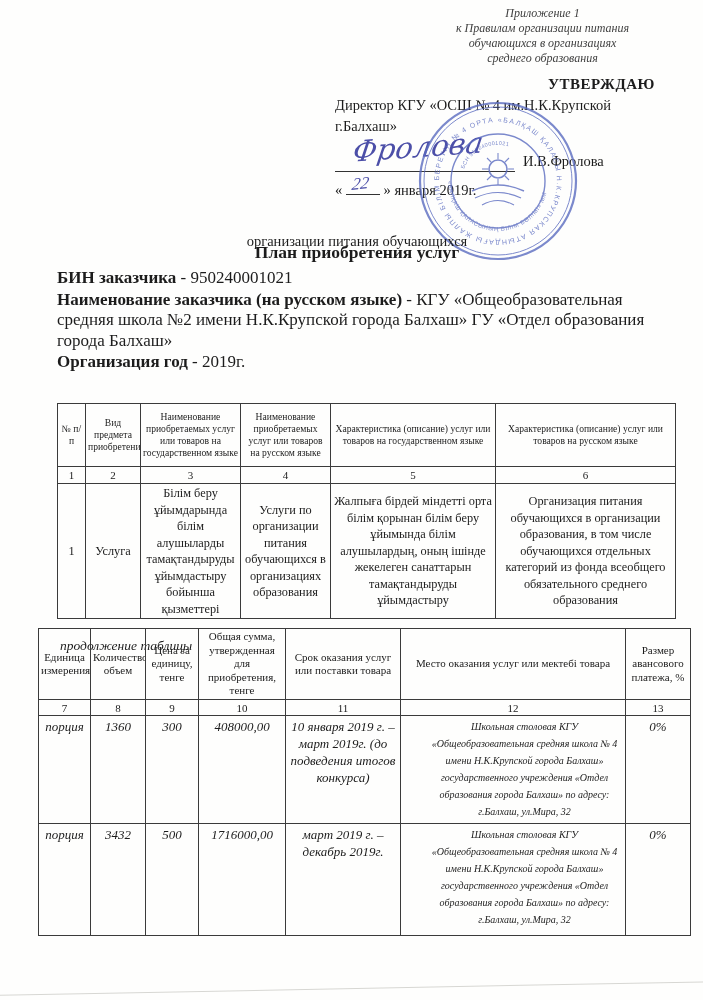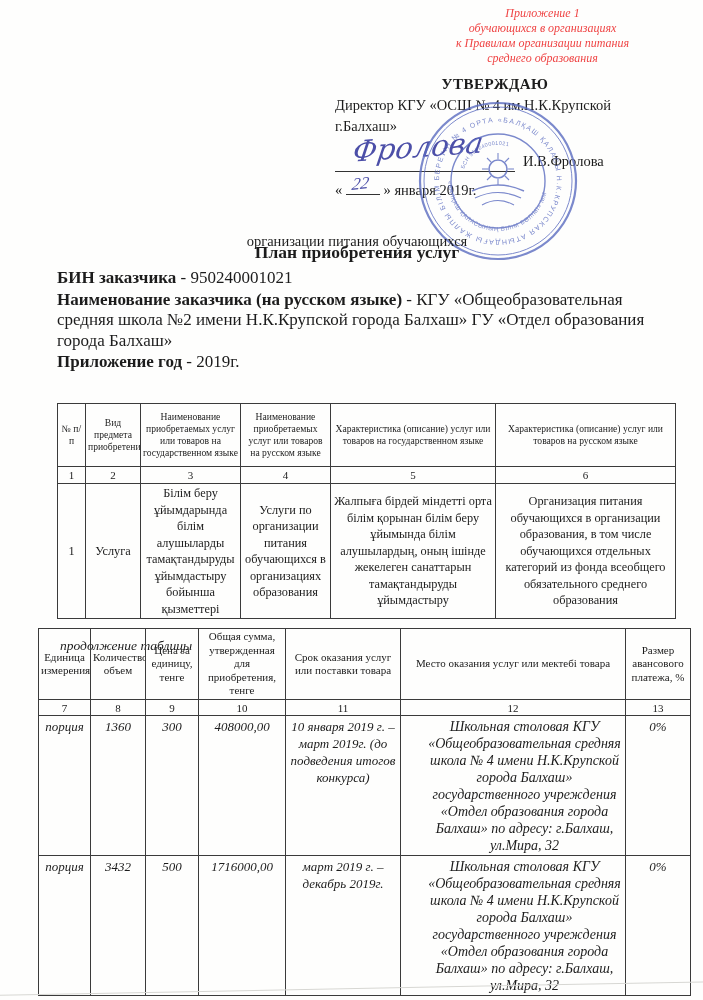--- a/index.html
+++ b/index.html
@@ -9,25 +9,25 @@
     margin:0 auto;
     background:#fefefd;
     font-family:"Liberation Serif","DejaVu Serif",serif;
     color:#1c1c1c;
     overflow:hidden;
   }
   
   .appendix{
     position:absolute;left:400px;top:6px;width:285px;
     text-align:center;font-style:italic;font-size:12px;line-height:15px;
-    color:#ef4444;
+    color:#404040;
   }
   
   .approval{position:absolute;left:335px;top:74px;width:320px;font-size:14.5px;line-height:21px;}
-  .approve-word{text-align:center;font-weight:bold;font-size:15px;letter-spacing:.5px;}
+  .approve-word{text-align:right;font-weight:bold;font-size:15px;letter-spacing:.5px;}
   .sig-row{display:flex;align-items:flex-end;margin-top:14px;}
   .sig-line{position:relative;display:inline-block;width:180px;border-bottom:1.2px solid #333;height:18px;margin-right:8px;}
   .script{
     position:absolute;left:18px;top:-16px;
     font-style:italic;font-size:29px;color:#4c4fa8;
     font-family:"DejaVu Serif",serif;
     transform:rotate(-4deg) skewX(-12deg);
     white-space:nowrap;
   }
   .date-row{margin-top:6px;}
@@ -49,33 +49,33 @@
   .t1 th{font-size:9.6px;line-height:12px;text-align:center;vertical-align:middle;height:60px;}
   .t1 .numrow td{font-size:11px;text-align:center;height:14px;line-height:13px;}
   .t1 .datarow td{height:118px;text-align:center;vertical-align:middle;line-height:16.5px;font-size:12.3px;}
   .cont-label{position:absolute;left:60px;top:638px;font-style:italic;font-size:13.5px;}
   .t2{left:38px;top:628px;width:652px;font-size:13px;}
   .t2 th{font-size:11px;line-height:13.5px;text-align:center;vertical-align:middle;height:68px;}
   .t2 .numrow td{font-size:11px;text-align:center;height:13px;line-height:12px;}
   .t2 .datarow td{vertical-align:top;text-align:center;line-height:17px;padding-top:2px;font-style:italic;}
   .t2 .r1 td{height:104px;}
   .t2 .r2 td{height:108px;}
-  .t2 .place{font-size:14px;line-height:16.5px;padding-left:25px;}
+  .t2 .place{font-size:10px;line-height:16.5px;padding-left:25px;}
   
   .scan-edge{position:absolute;left:-12px;top:988px;width:740px;border-top:1px solid #d7d7d3;transform:rotate(-1.1deg);}
 </style>
 </head>
 <body>
 
 <div class="page">
 
   <div class="appendix">
     <div>Приложение 1</div>
+    <div>к Правилам организации питания</div>
     <div>обучающихся в организациях</div>
-    <div>к Правилам организации питания</div>
     <div>среднего образования</div>
   </div>
 
   <div class="approval">
     <div class="approve-word">УТВЕРЖДАЮ</div>
     <div>Директор КГУ «ОСШ № 4 им.Н.К.Крупской г.Балхаш»</div>
     <div class="sig-row">
       <span class="sig-line">
         <span class="script">Фролова</span>
       </span>
@@ -131,21 +131,21 @@
       </g>
     </svg>
   </div>
 
   <div class="doc-title">План приобретения услуг</div>
   <div class="doc-subtitle">организации питания обучающихся</div>
 
   <div class="details">
     <p><b>БИН заказчика</b><span> - 950240001021</span></p>
     <p><b>Наименование заказчика (на русском языке)</b><span> - КГУ  «Общеобразовательная  средняя школа №2 имени Н.К.Крупской города Балхаш» ГУ «Отдел образования города Балхаш»</span></p>
-    <p><b>Приложение год</b><span>  - 2019г.</span></p>
+    <p><b>Организация год</b><span>  - 2019г.</span></p>
   </div>
 
   <table class="t1">
     <colgroup>
       <col style="width:28px">
         <col style="width:55px">
         <col style="width:100px">
       <col style="width:90px">
         <col style="width:165px">
         <col style="width:180px">

